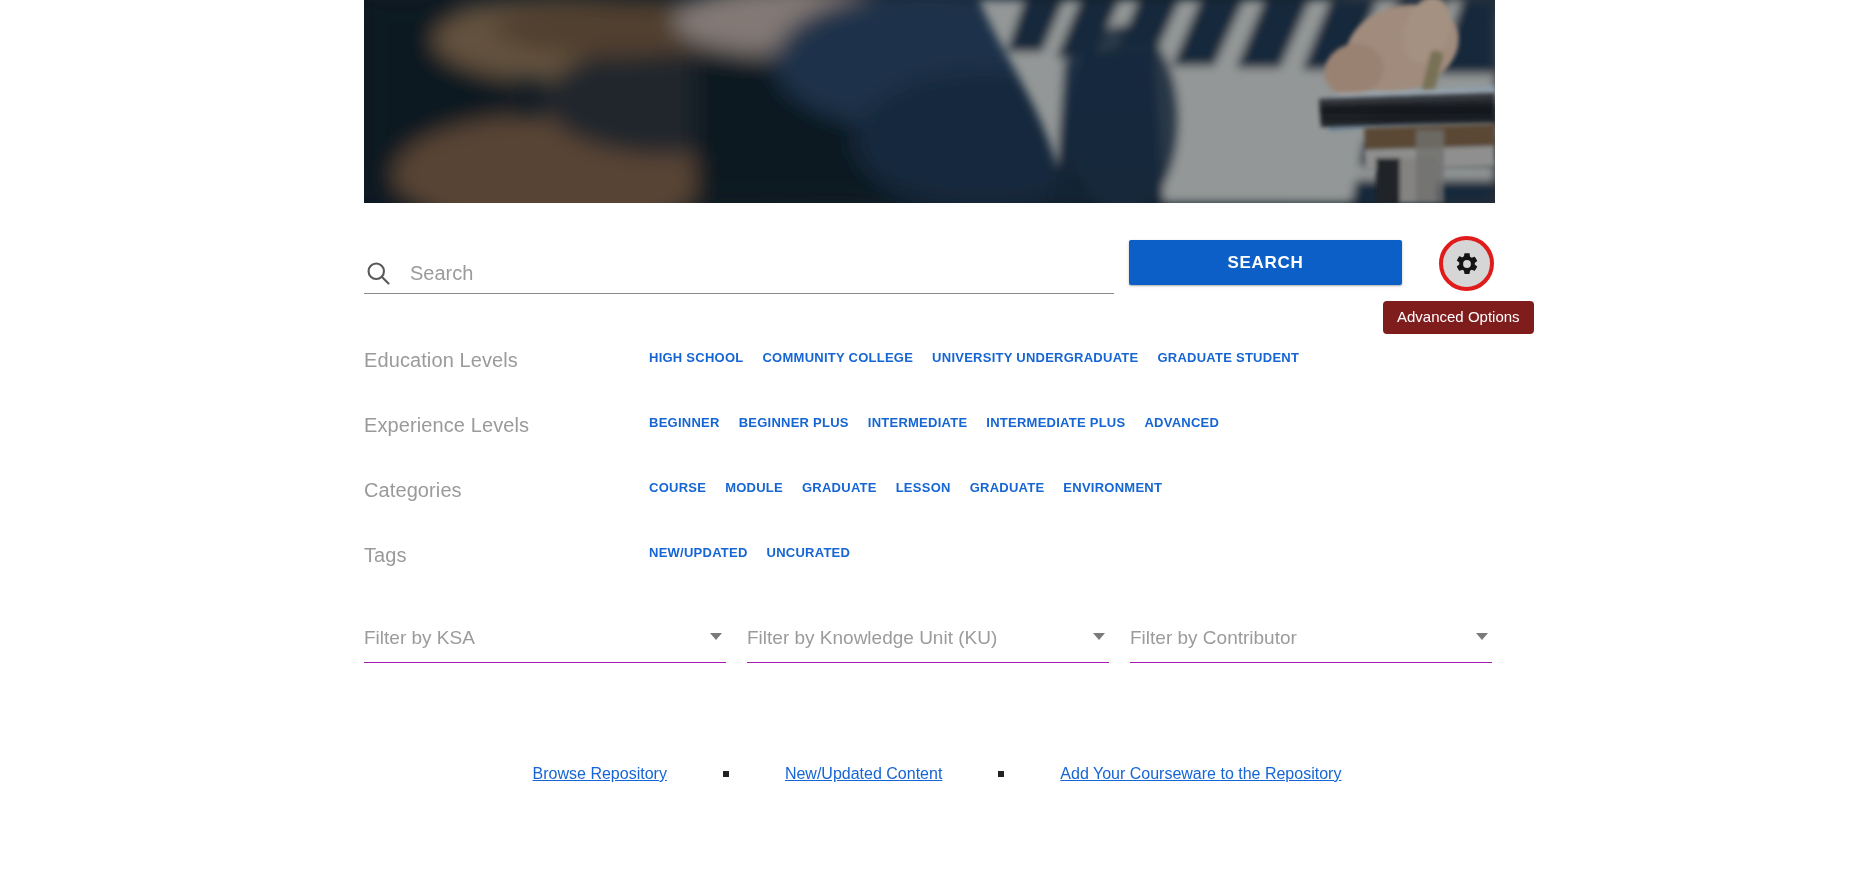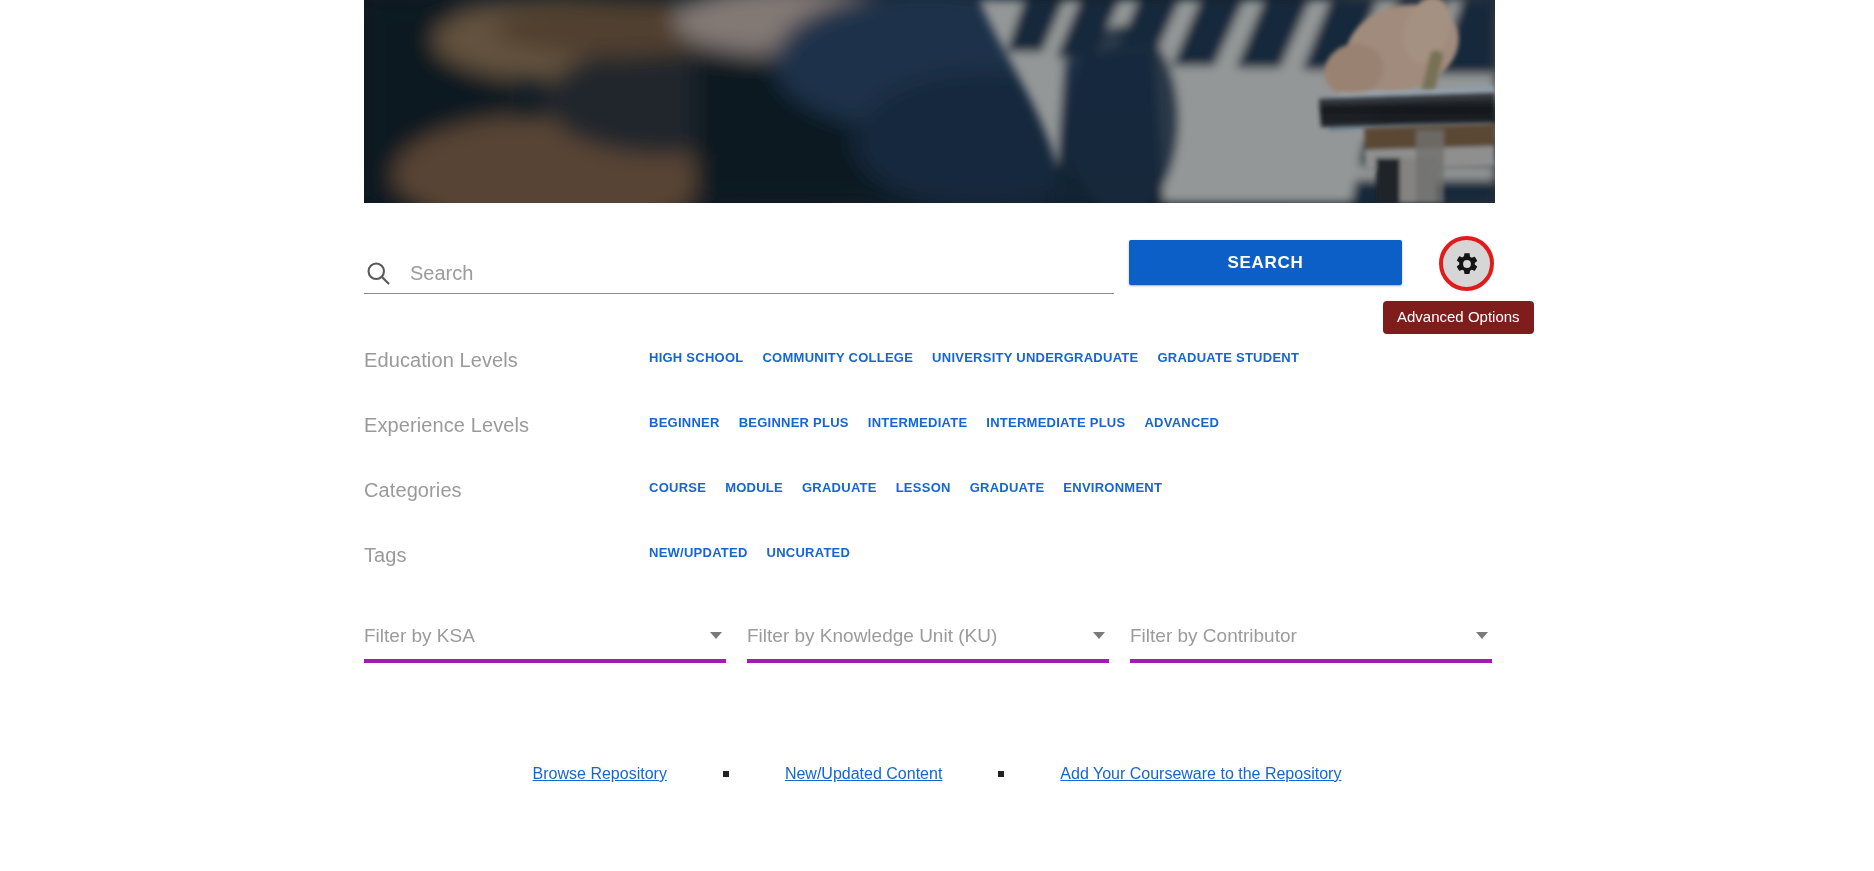--- a/index.html
+++ b/index.html
@@ -177,21 +177,21 @@
     left: 364px;
     top: 617px;
     width: 1131px;
     display: flex;
   }
   .dropdown {
     position: relative;
     width: 362px;
     margin-right: 21px;
     height: 46px;
-    border-bottom: 4px solid #a21caf;
+    border-bottom: 1px solid #a21caf;
     display: flex;
     align-items: center;
     cursor: pointer;
   }
   .dropdown:last-child { margin-right: 0; gap: 24px; }
   .dropdown-label {
     font-size: 19px;
     color: #9b9b9b;
     flex: 1;
     padding-bottom: 4px;

